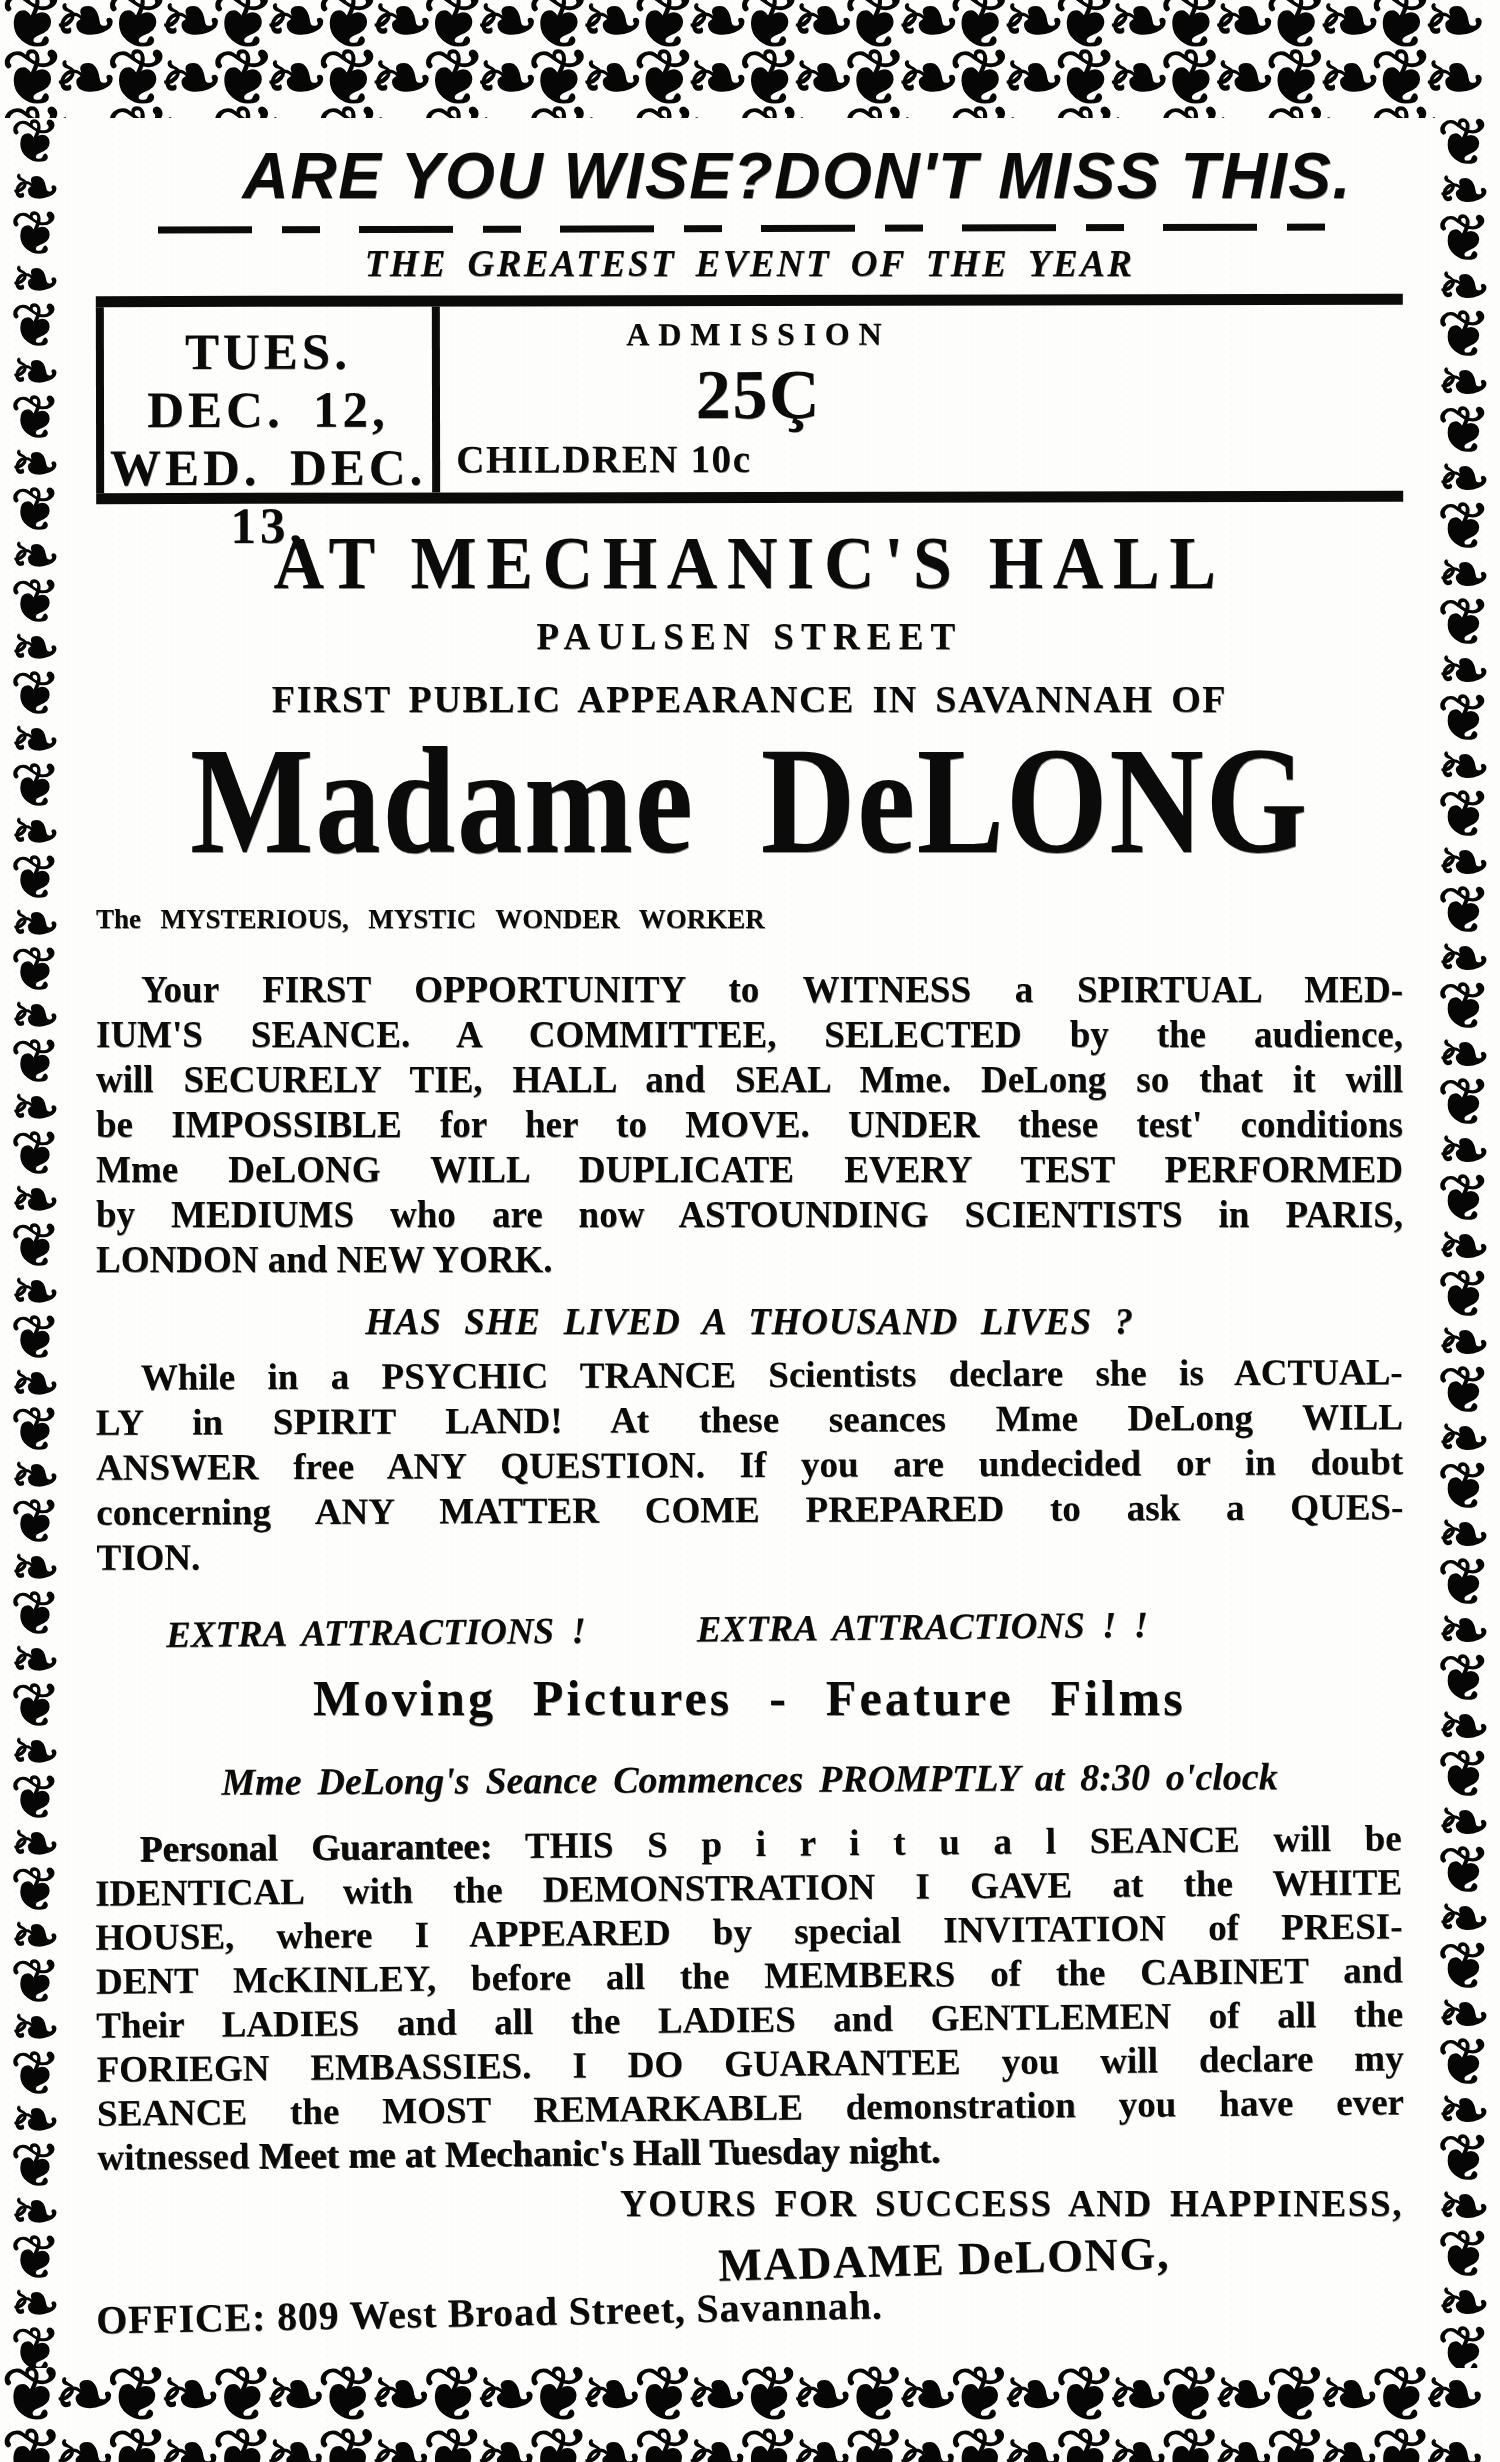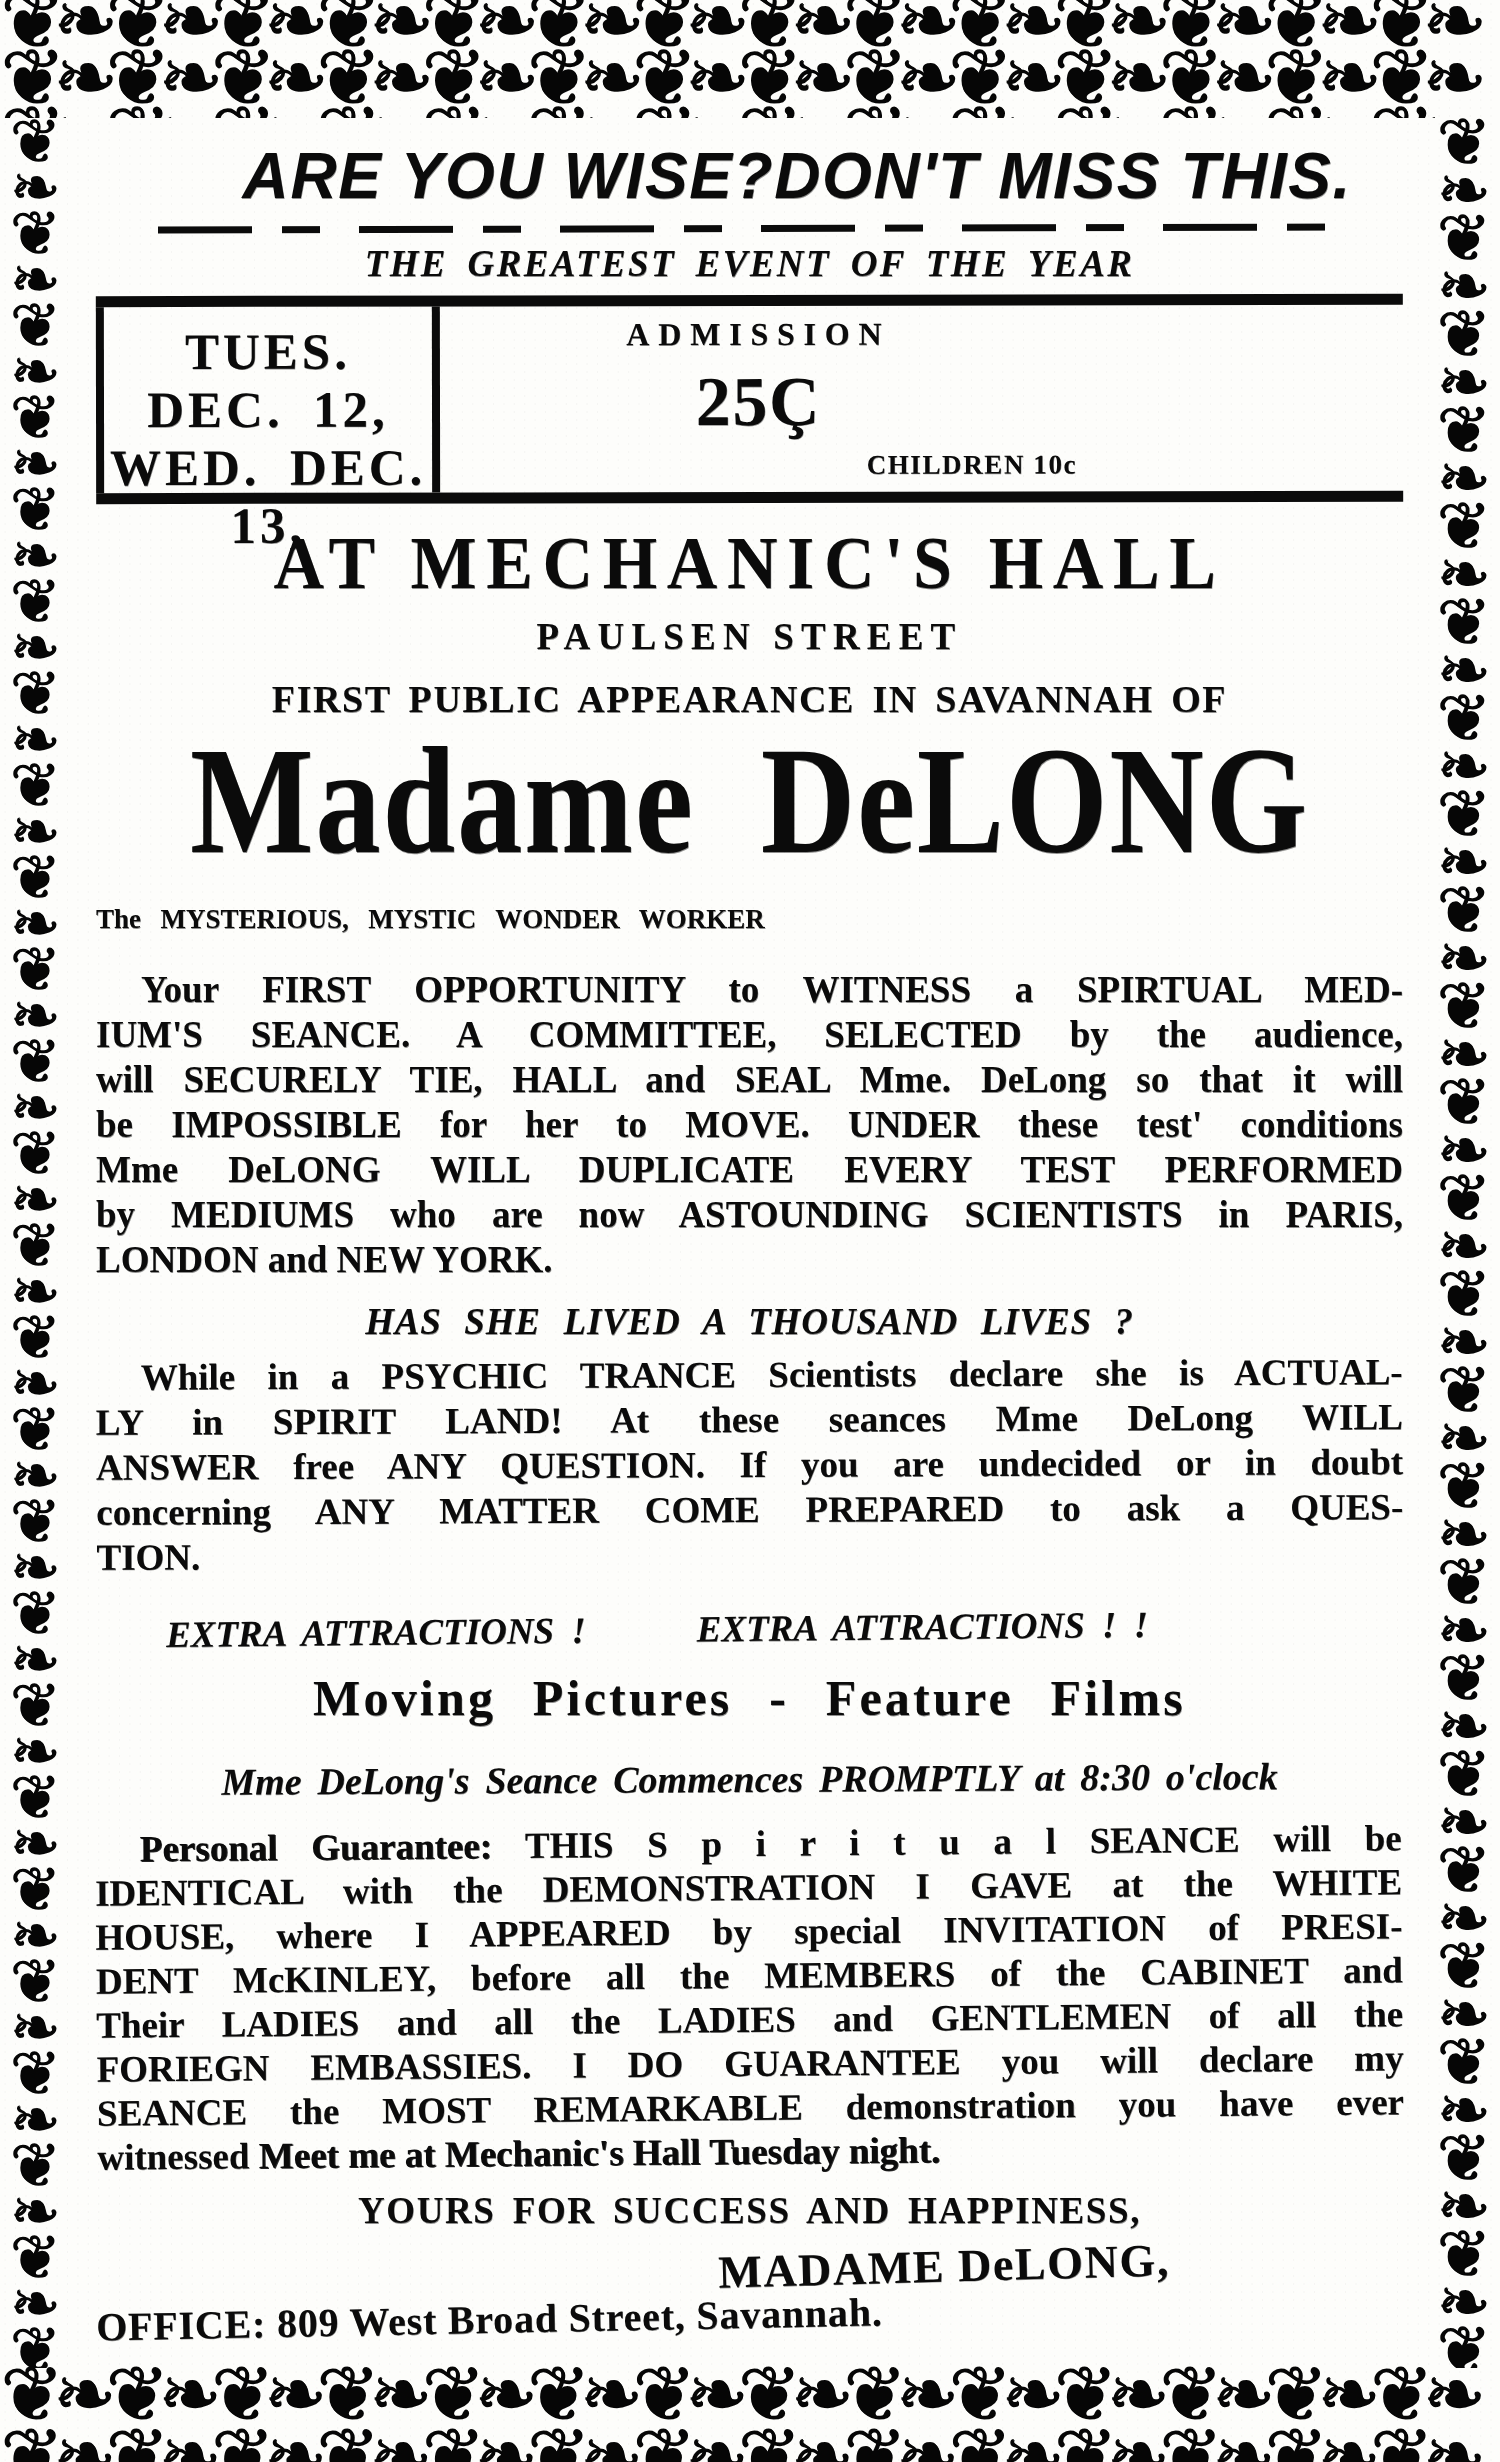--- a/index.html
+++ b/index.html
@@ -64,21 +64,21 @@
     transform:rotate(-0.1deg);
   }
   .cell { height:186px; display:flex; flex-direction:column; justify-content:space-between; }
   .c-nights { padding:21px 0 24px; }
   .c-dates  { border-left:8px solid #0b0b0b; border-right:8px solid #0b0b0b; padding:16px 0 21px; }
   .c-adm    { padding:9.6px 0 11px; }
   .nights  { font-size:46px; text-align:center; }
   .dates   { font-size:51px; letter-spacing:4px; word-spacing:12.7px; text-align:center; }
   .adm-label { font-size:32px; letter-spacing:8.8px; text-align:center; }
   .adm-price { font-size:70px; line-height:59px; text-align:center; letter-spacing:1.6px; }
-  .adm-child { font-size:27px; letter-spacing:1.6px; text-align:right; }
+  .adm-child { font-size:39px; letter-spacing:1.6px; text-align:left;padding-left:16px; }
 
   .hall    { text-align:center; font-size:70px; letter-spacing:9.6px; margin-top:21px; transform:scaleY(1.05); }
   .paulsen { text-align:center; font-size:37px; letter-spacing:7.2px; margin-top:11px; }
   .first   { text-align:center; font-size:38px; letter-spacing:1.6px; word-spacing:6.4px; margin-top:19px; }
   .madame  { text-align:center; font-size:131px; line-height:132px; margin-top:14.3px; transform:scaleY(1.16); letter-spacing:1.6px; word-spacing:32px; }
   .tagline { text-align:left; font-size:27px; margin-top:37px; word-spacing:12.7px; }
 
   .para { margin-top:32px; font-size:37px; line-height:45px; }
   .para.p2 { margin-top:9.6px; line-height:45px; transform:rotate(-0.25deg); }
   .jline { text-align:justify; text-align-last:justify; }
@@ -92,21 +92,21 @@
     padding:0 255px 0 70px; margin-top:30px;
     font-style:italic; font-size:37px; word-spacing:8px;
     transform:rotate(-0.6deg);
   }
   .features   { text-align:center; font-size:50px; letter-spacing:3.2px; word-spacing:21px; margin-top:19px; }
   .seancetime { text-align:center; font-style:italic; font-size:38px; margin-top:30px; word-spacing:6.4px; transform:rotate(-0.3deg); }
 
   .guarantee { margin-top:21px; font-size:37px; line-height:44px; transform:rotate(-0.5deg); }
   .xbold { text-shadow:1px 0.6px 0 rgba(8,8,8,.85); }
 
-  .yours     { text-align:center; font-size:37px; letter-spacing:1.6px; margin-top:15px; word-spacing:6.4px; }
+  .yours     { text-align:right; font-size:37px; letter-spacing:1.6px; margin-top:8px; word-spacing:6.4px; }
   .signature { text-align:right; padding-right:233px; font-size:46px; margin-top:12.7px; letter-spacing:1.6px; transform:rotate(-1.6deg); }
   .office    { font-size:40px; margin-top:-6.4px; letter-spacing:0.8px; transform:rotate(-1.1deg); }
 </style>
 </head>
 <body>
 
 <div class="sheet">
 
   <div class="ornament o-top">❦❧❦❧❦❧❦❧❦❧❦❧❦❧❦❧❦❧❦❧❦❧❦❧❦❧❦❧❦❧❦❧❦❧❦❧❦❧❦❧❦❧❦❧❦❧❦❧❦❧❦❧❦❧❦❧❦❧❦❧❦❧❦❧❦❧❦❧❦❧❦❧❦❧❦❧❦❧❦❧❦❧❦❧❦❧❦❧❦❧❦❧❦❧❦❧❦❧❦❧❦❧❦❧❦❧❦❧❦❧❦❧❦❧❦❧❦❧❦❧❦❧❦❧❦❧❦❧❦❧❦❧❦❧❦❧❦❧❦❧</div>
   <div class="ornament o-left">❦❧❦❧❦❧❦❧❦❧❦❧❦❧❦❧❦❧❦❧❦❧❦❧❦❧❦❧❦❧❦❧❦❧❦❧❦❧❦❧❦❧❦❧❦❧❦❧❦❧❦❧❦❧❦❧❦❧❦❧❦❧❦❧❦❧❦❧❦❧❦❧❦❧❦❧❦❧❦❧❦❧❦❧❦❧❦❧❦❧❦❧❦❧❦❧❦❧❦❧❦❧❦❧❦❧❦❧❦❧❦❧❦❧❦❧❦❧❦❧❦❧❦❧❦❧❦❧❦❧❦❧❦❧❦❧❦❧❦❧</div>

